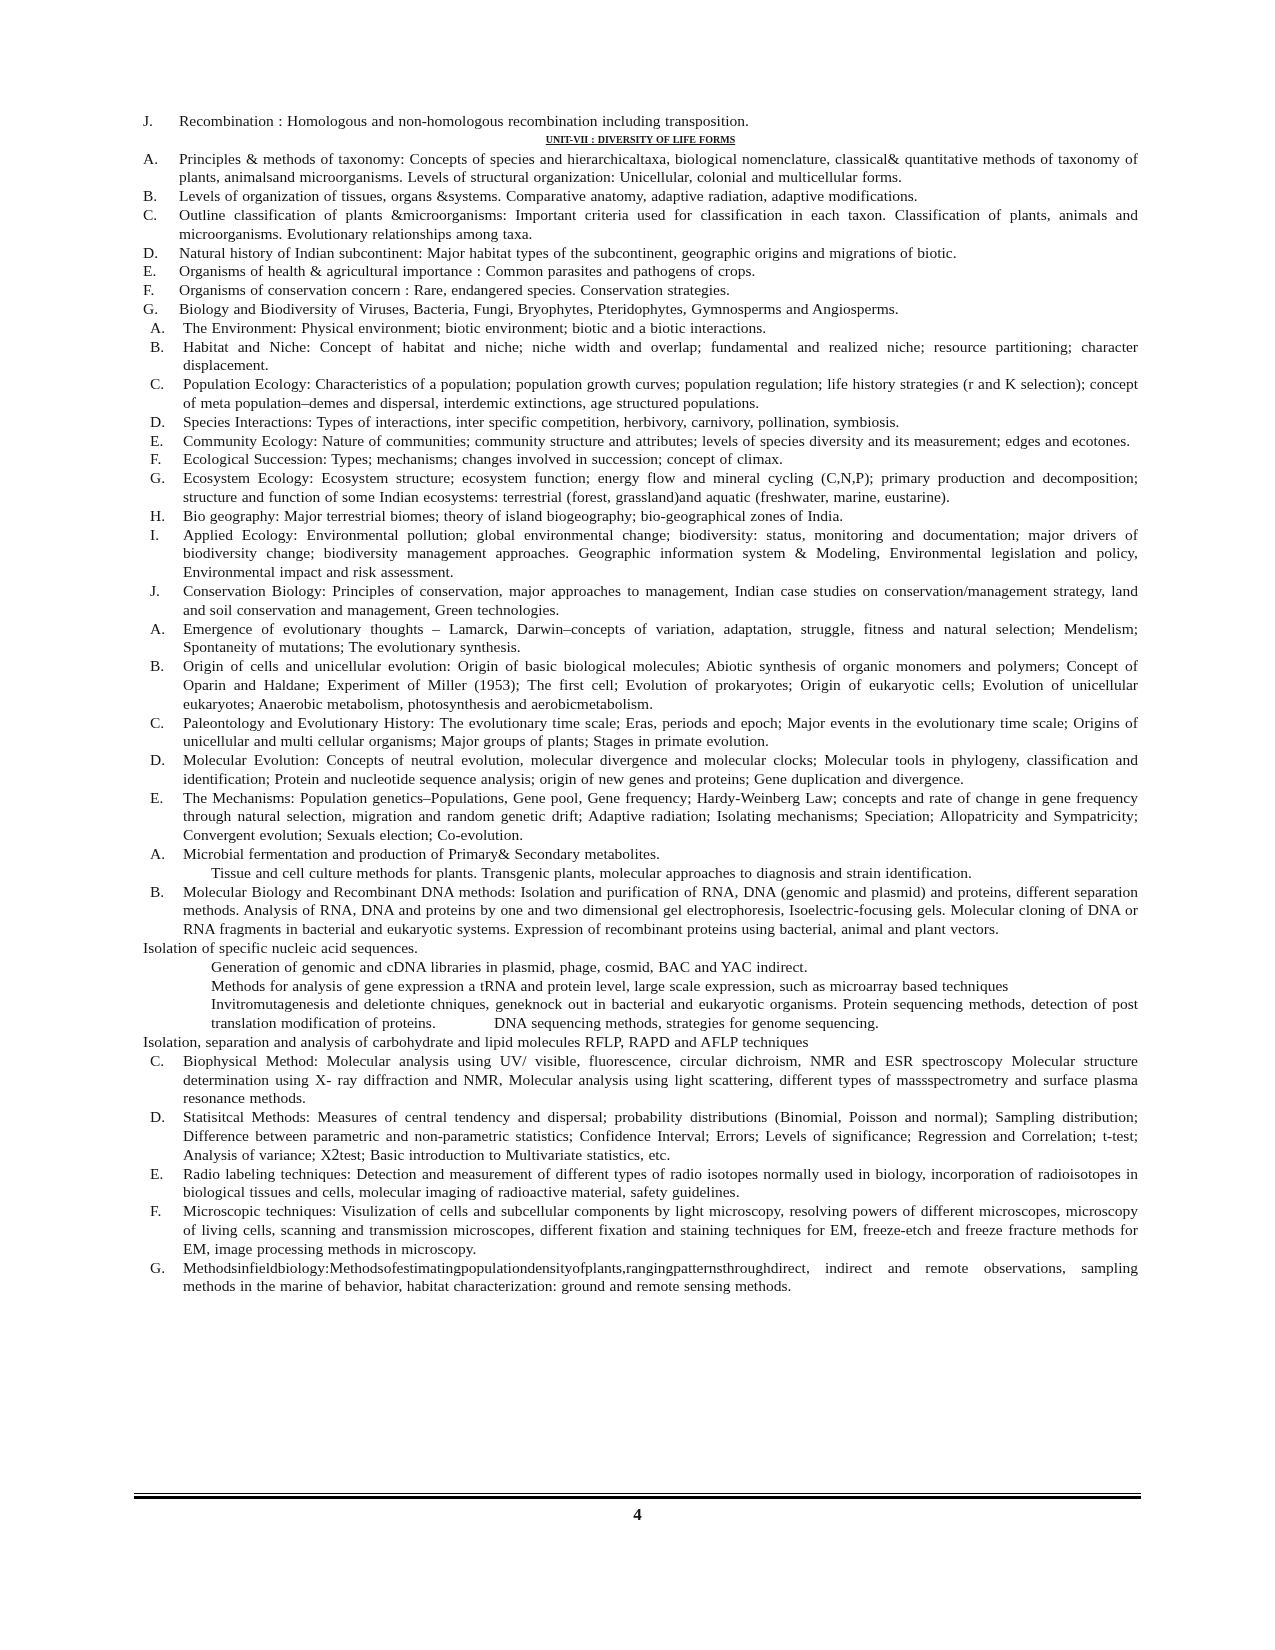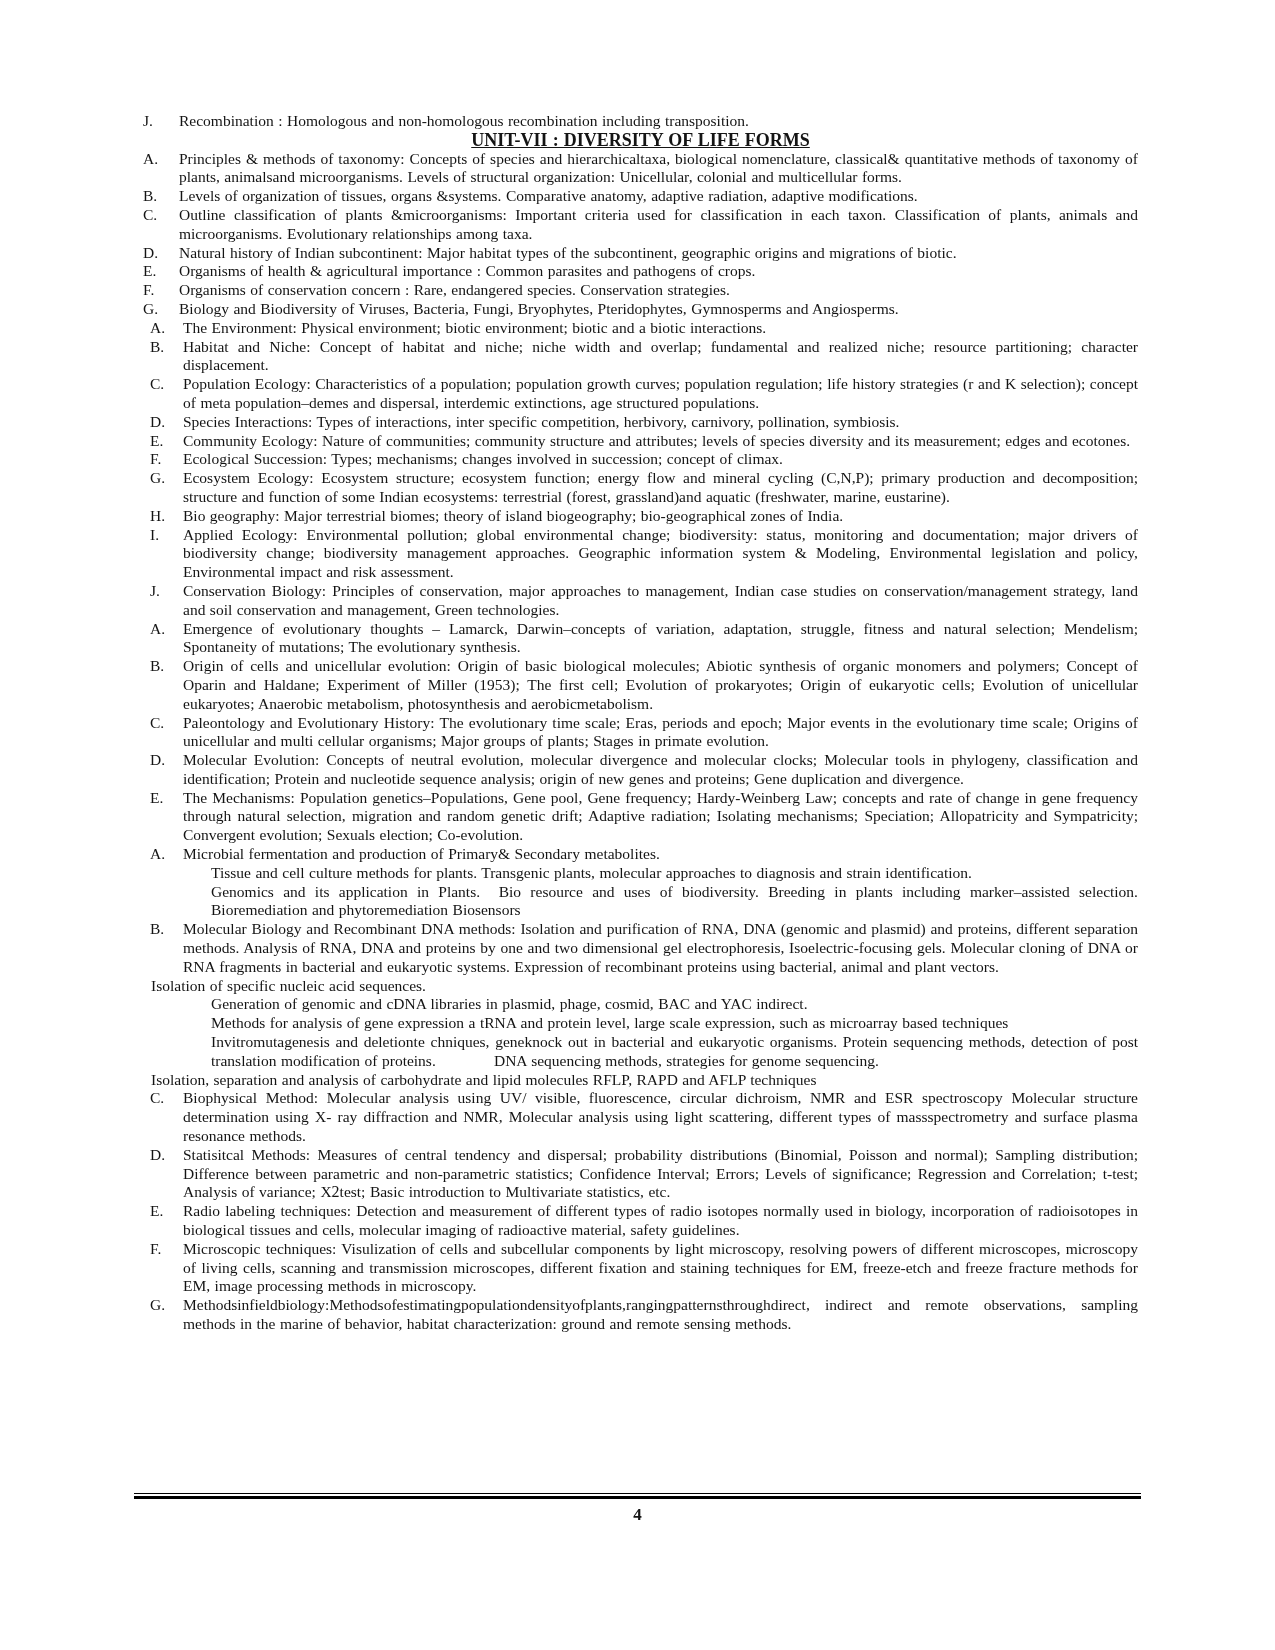--- a/index.html
+++ b/index.html
@@ -23,25 +23,25 @@
     word-spacing: 0.6px;
   }
   .item { display: flex; }
   .item .letter { flex: 0 0 36px; }
   .item .text  { flex: 1; text-align: justify; }
   .unit.indented .item { padding-left: 7px; }
   .unit.indented .item .letter { flex-basis: 33px; }
   .unit-title {
     text-align: center;
     font-weight: bold;
-    font-size: 18px;
+    font-size: 10px;
   }
   .unit-title span { text-decoration: underline; }
   .sub   { margin-left: 68px; text-align: justify; }
-  .flush { margin-left: 8px; text-align: justify; }
+  .flush { margin-left: 0; text-align: justify; }
   .sup {
     font-size: 16px;
     vertical-align: 40%;
     line-height: 0;
   }
   .footer-rule {
     position: absolute;
     left: 134px;
     top: 1493px;
     width: 1007px;
@@ -162,21 +162,20 @@
             <span class="letter">E.</span>
             <span class="text">The Mechanisms: Population genetics–Populations, Gene pool, Gene frequency; Hardy-Weinberg Law; concepts and rate of change in gene frequency through natural selection, migration and random genetic drift; Adaptive radiation; Isolating mechanisms; Speciation; Allopatricity and Sympatricity; Convergent evolution; Sexuals election; Co-evolution.</span>
           </div>
         </section>
         <section class="unit indented">
           <div class="item">
             <span class="letter">A.</span>
             <span class="text">Microbial fermentation and production of Primary&amp; Secondary metabolites.</span>
           </div>
           <div class="sub">Tissue and cell culture methods for plants. Transgenic plants, molecular approaches to diagnosis and strain identification.</div>
-          <div class="sub">Genomics and its application in Plants.&nbsp; Bio resource and uses of biodiversity. Breeding in plants including marker–assisted selection. Bioremediation and phytoremediation Biosensors</div>
           <div class="item">
             <span class="letter">B.</span>
             <span class="text">Molecular Biology and Recombinant DNA methods: Isolation and purification of RNA, DNA (genomic and plasmid) and proteins, different separation methods. Analysis of RNA, DNA and proteins by one and two dimensional gel electrophoresis, Isoelectric-focusing gels. Molecular cloning of DNA or RNA fragments in bacterial and eukaryotic systems. Expression of recombinant proteins using bacterial, animal and plant vectors.</span>
           </div>
           <div class="flush">Isolation of specific nucleic acid sequences.</div>
           <div class="sub">Generation of genomic and cDNA libraries in plasmid, phage, cosmid, BAC and YAC indirect.</div>
           <div class="sub">Methods for analysis of gene expression a tRNA and protein level, large scale expression, such as microarray based techniques</div>
           <div class="sub">Invitromutagenesis and deletionte chniques, geneknock out in bacterial and eukaryotic organisms. Protein sequencing methods, detection of post translation modification of proteins.&nbsp;&nbsp;&nbsp;&nbsp;&nbsp;&nbsp;&nbsp;&nbsp;&nbsp;&nbsp;&nbsp;&nbsp; DNA sequencing methods, strategies for genome sequencing.</div>
           <div class="flush">Isolation, separation and analysis of carbohydrate and lipid molecules RFLP, RAPD and AFLP techniques</div>
           <div class="item">

